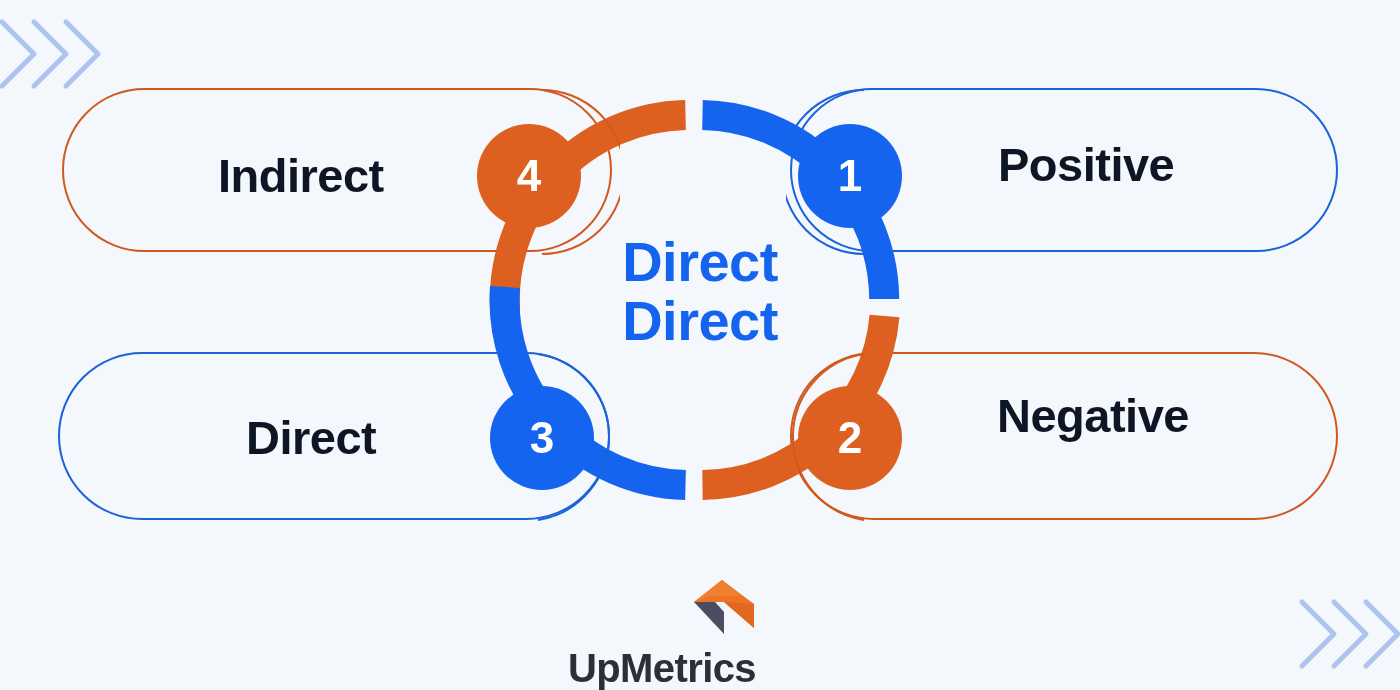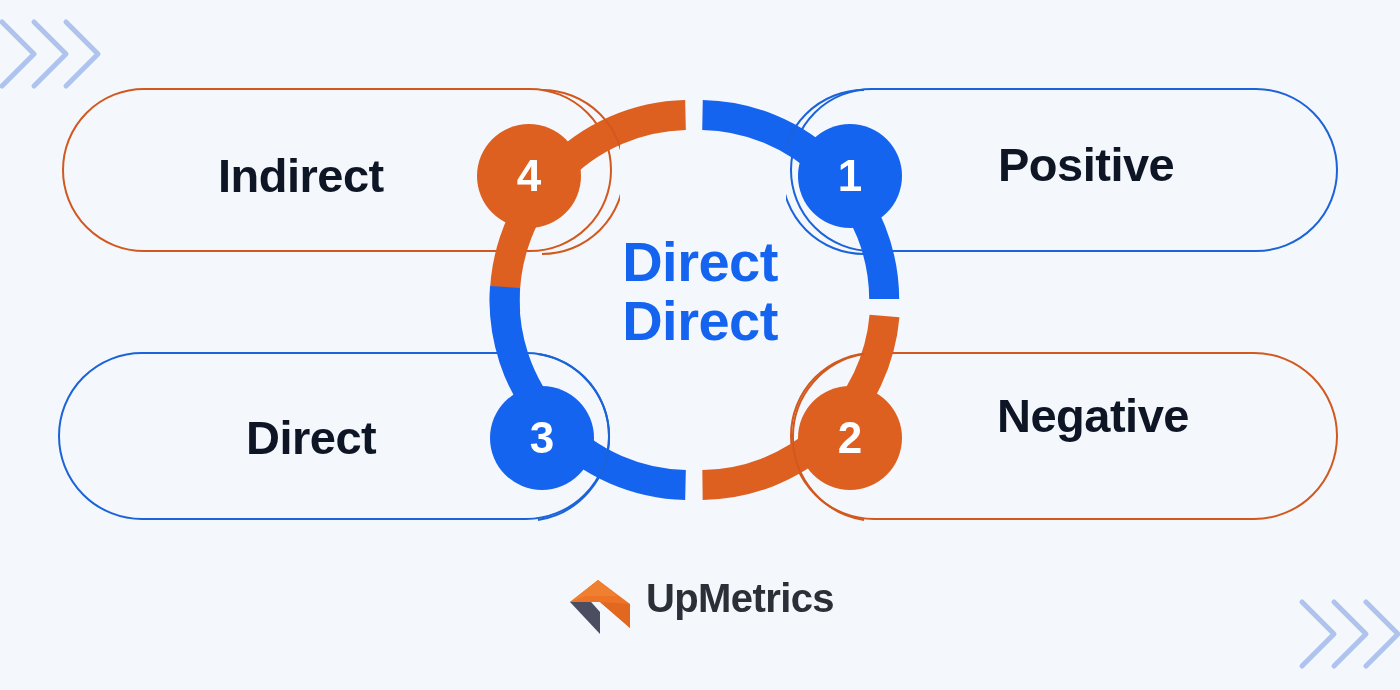--- a/index.html
+++ b/index.html
@@ -122,22 +122,23 @@
     line-height: 1.06;
     letter-spacing: -0.5px;
   }
 
   
   #logo {
     position: absolute;
     left: 568px;
     top: 578px;
     display: flex;
-    align-items: flex-start;
+    align-items: flex-end;
     gap: 14px;
+    flex-direction: column;
   }
   #logo-text {
     font-size: 40px;
     font-weight: bold;
     color: #2b3038;
     letter-spacing: -0.6px;
     line-height: 1;
   }
 </style>
 </head>

